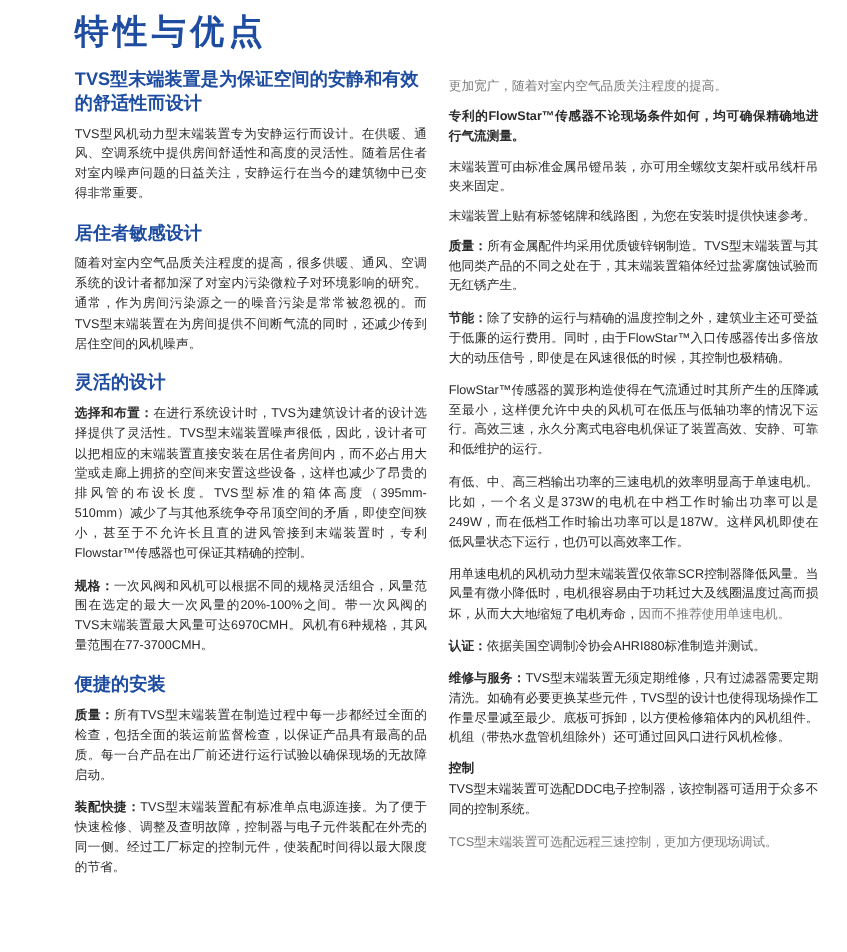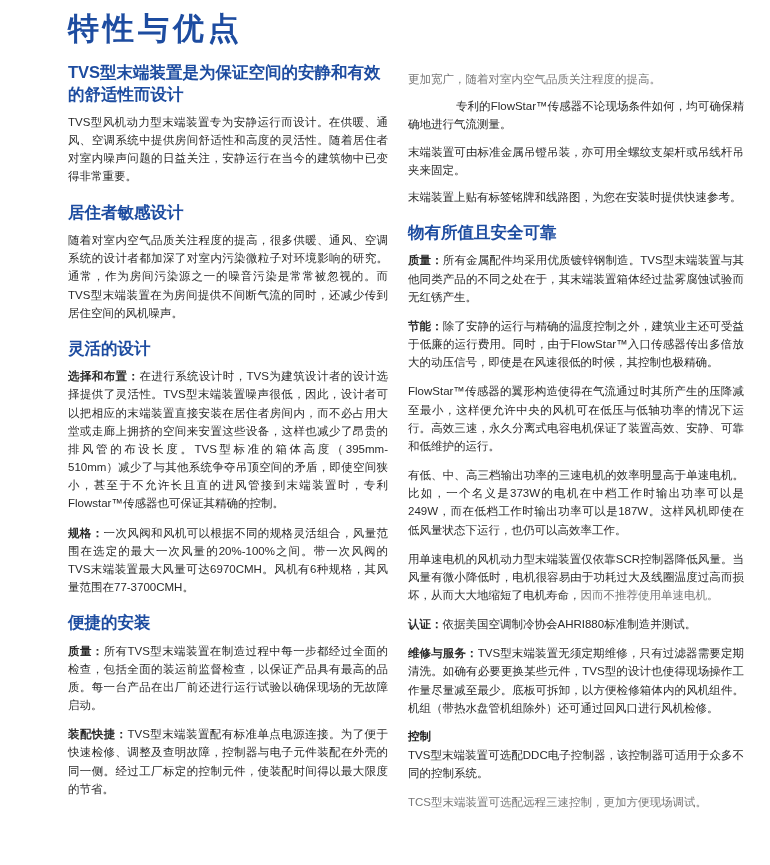--- a/index.html
+++ b/index.html
@@ -43,21 +43,21 @@
   }
   .p {
     color:#2b2b2b;
     font-size:11.5px;
     line-height:1.58;
     text-align:justify;
     margin:0 0 11px 0;
   }
   .p.tight { margin-bottom:9px; }
   .lead { font-weight:bold; }
-  .b { font-weight:normal;margin-left:48px; }
+  .b { font-weight:bold; }
   .muted { color:#787878; }
 </style>
 </head>
 <body>
 
 <div class="page">
 
   <div class="page-title">特性与优点</div>
 
   <div class="columns">
@@ -80,21 +80,20 @@
 
     </div>
 
     <div class="col-right">
 
       <p class="p muted tight"><span>更加宽广，随着对室内空气品质关注程度的提高。</span></p>
       <p class="p tight"><span class="b">专利的FlowStar™传感器不论现场条件如何，均可确保精确地进行气流测量。</span></p>
       <p class="p tight"><span>末端装置可由标准金属吊镫吊装，亦可用全螺纹支架杆或吊线杆吊夹来固定。</span></p>
       <p class="p tight"><span>末端装置上贴有标签铭牌和线路图，为您在安装时提供快速参考。</span></p>
 
-      <div class="h-blue">物有所值且安全可靠</div>
       <p class="p"><span class="lead">质量：</span><span>所有金属配件均采用优质镀锌钢制造。TVS型末端装置与其他同类产品的不同之处在于，其末端装置箱体经过盐雾腐蚀试验而无红锈产生。</span></p>
       <p class="p"><span class="lead">节能：</span><span>除了安静的运行与精确的温度控制之外，建筑业主还可受益于低廉的运行费用。同时，由于FlowStar™入口传感器传出多倍放大的动压信号，即使是在风速很低的时候，其控制也极精确。</span></p>
       <p class="p"><span>FlowStar™传感器的翼形构造使得在气流通过时其所产生的压降减至最小，这样便允许中央的风机可在低压与低轴功率的情况下运行。高效三速，永久分离式电容电机保证了装置高效、安静、可靠和低维护的运行。</span></p>
       <p class="p"><span>有低、中、高三档输出功率的三速电机的效率明显高于单速电机。比如，一个名义是373W的电机在中档工作时输出功率可以是249W，而在低档工作时输出功率可以是187W。这样风机即使在低风量状态下运行，也仍可以高效率工作。</span></p>
       <p class="p"><span>用单速电机的风机动力型末端装置仅依靠SCR控制器降低风量。当风量有微小降低时，电机很容易由于功耗过大及线圈温度过高而损坏，从而大大地缩短了电机寿命，</span><span class="muted">因而不推荐使用单速电机。</span></p>
       <p class="p"><span class="lead">认证：</span><span>依据美国空调制冷协会AHRI880标准制造并测试。</span></p>
       <p class="p"><span class="lead">维修与服务：</span><span>TVS型末端装置无须定期维修，只有过滤器需要定期清洗。如确有必要更换某些元件，TVS型的设计也使得现场操作工作量尽量减至最少。底板可拆卸，以方便检修箱体内的风机组件。机组（带热水盘管机组除外）还可通过回风口进行风机检修。</span></p>
 
       <div class="h-sub" style="margin-top:0;">控制</div>
       <p class="p"><span>TVS型末端装置可选配DDC电子控制器，该控制器可适用于众多不同的控制系统。</span></p>

